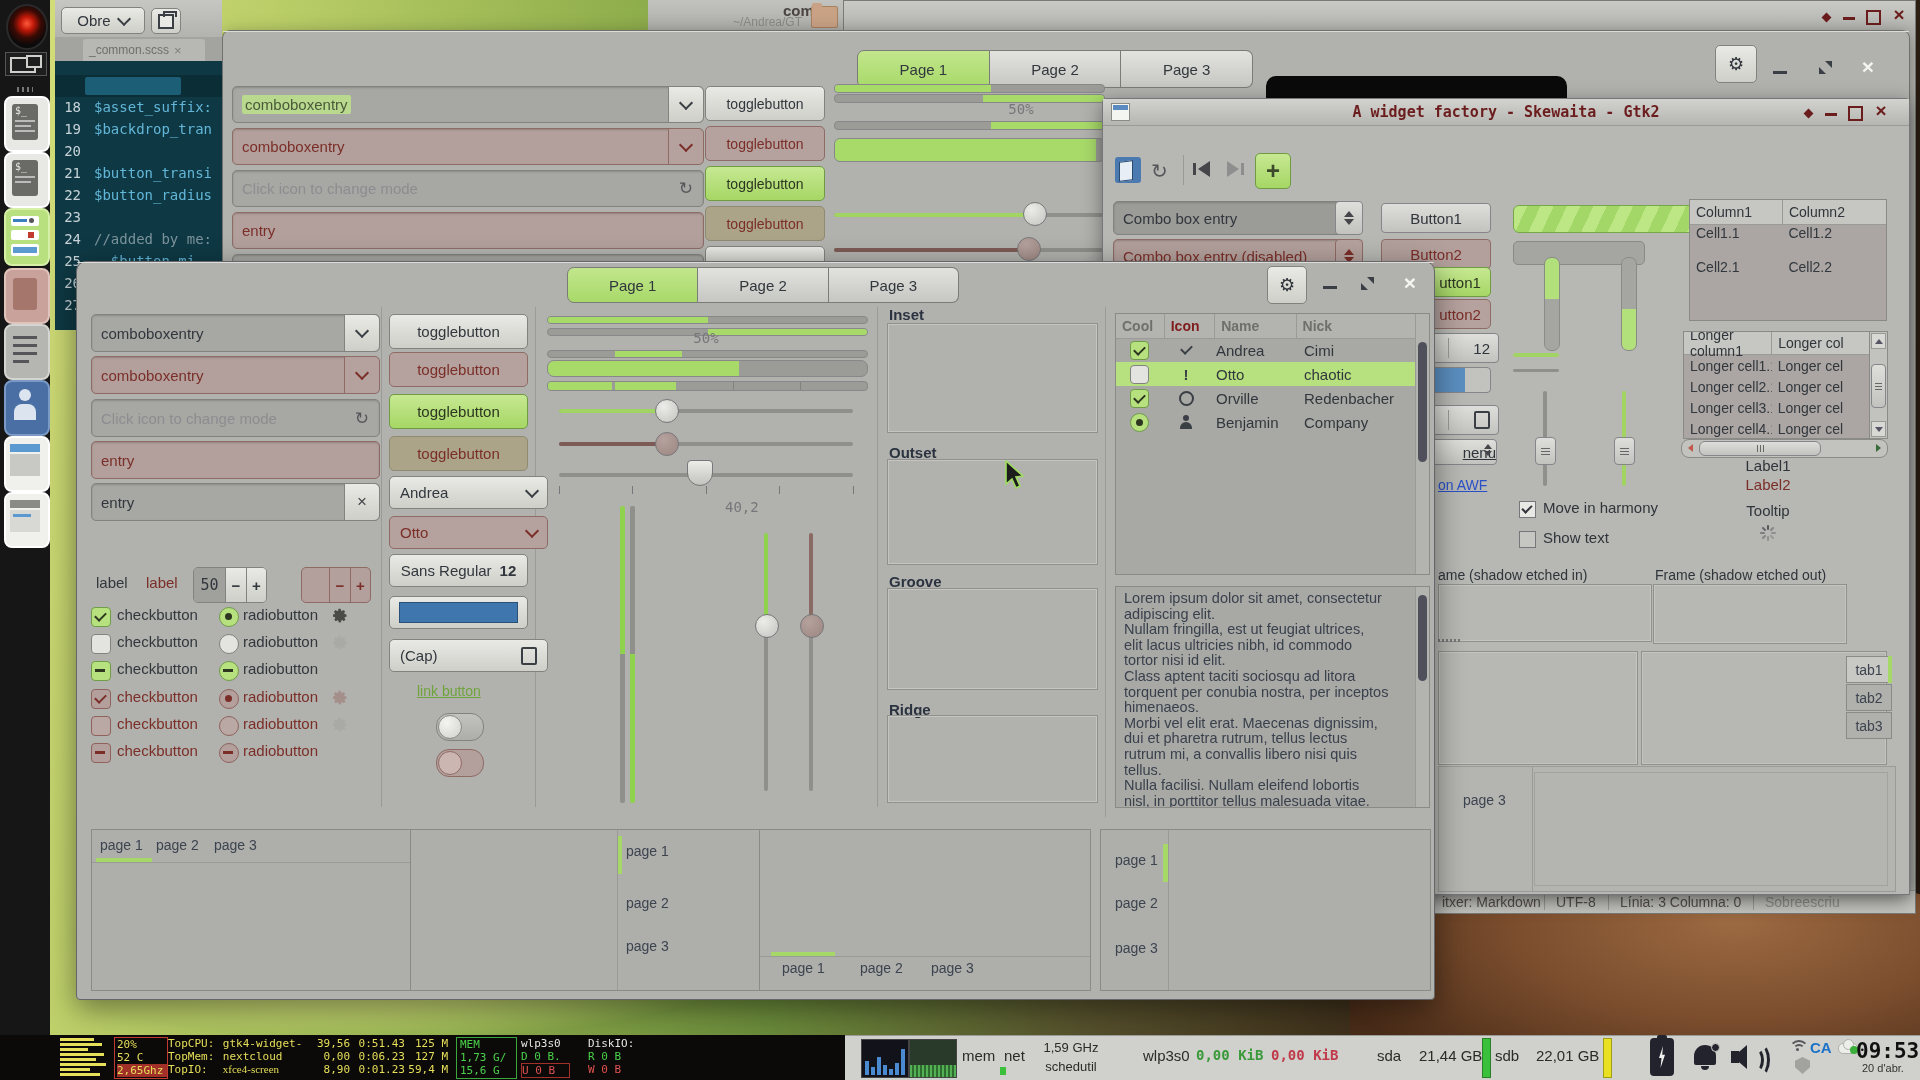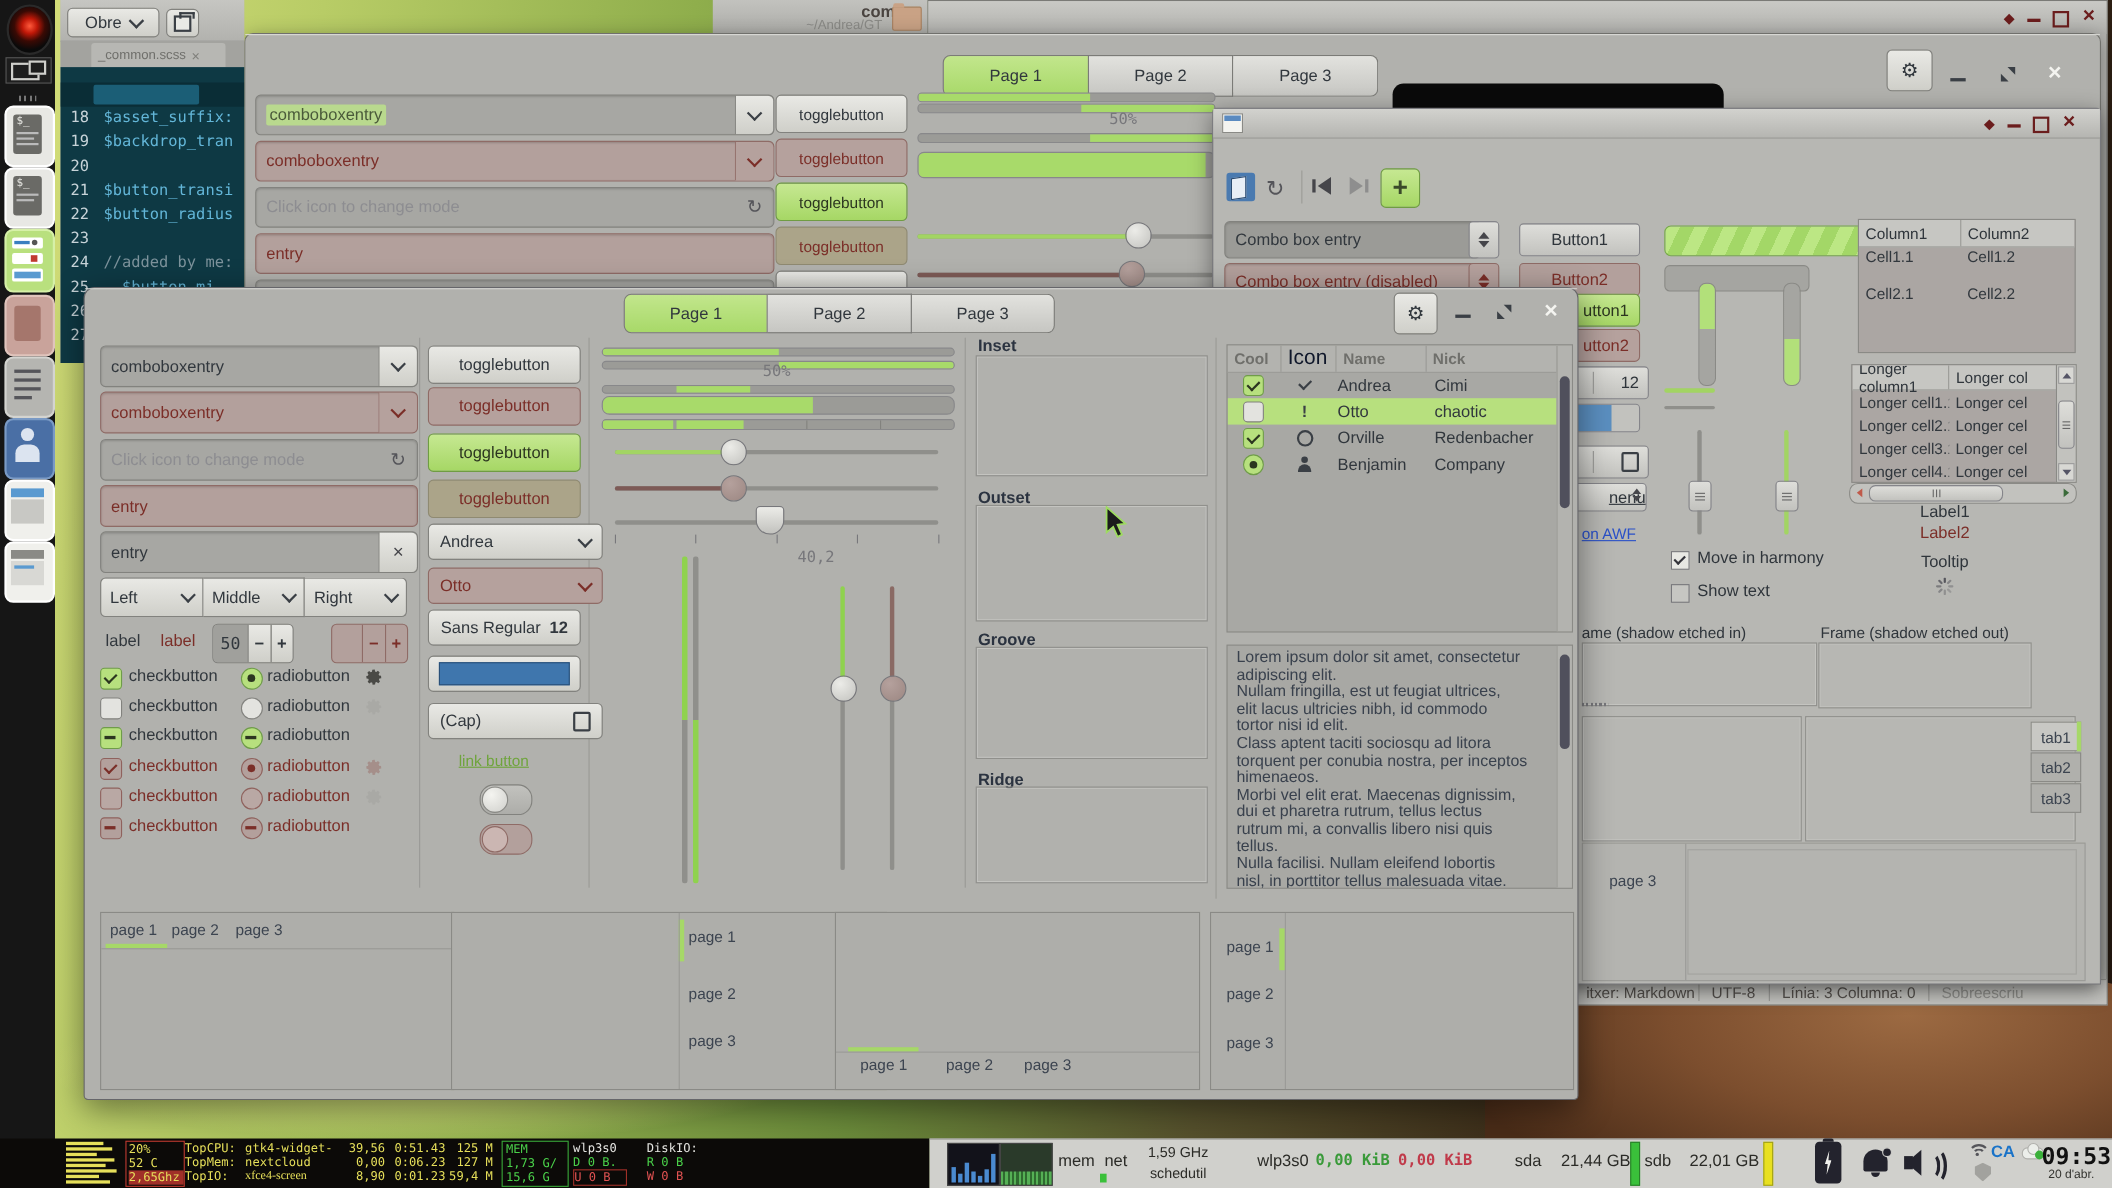--- a/index.html
+++ b/index.html
@@ -305,20 +305,21 @@
     </div>
   </div>
 
   <div class="abs" style="left:1266px;top:76px;width:301px;height:26px;background:#0a0a0a;border-radius:10px 10px 0 0;z-index:13;"></div>
 
   <div class="abs" style="left:1102px;top:98px;width:806px;height:795px;background:#b7b7b3;border:1px solid #76767a;border-radius:4px 4px 0 0;box-shadow:0 5px 20px rgba(0,0,0,.4);z-index:14;font-size:15px;">
     <div class="abs" style="left:0;top:0;right:0;height:26px;background:linear-gradient(#d2d2ce,#b5b5b1);border-bottom:1px solid #9a9a96;">
       <div class="abs" style="left:8px;top:4px;width:17px;height:16px;background:#f4f4f0;border:1px solid #8a8a86;">
         <div class="abs" style="left:1px;top:1px;right:1px;height:5px;background:#5a8ac0;"></div>
       </div>
+      <div class="abs titred" style="left:0;right:0;top:4px;text-align:center;font-size:15px;">A widget factory - Skewaita - Gtk2</div>
       <div class="winctl" style="right:96px;top:9px;width:10px;height:10px;">
           <div style="width:7px;height:7px;background:#6b1d1d;transform:rotate(45deg);"></div>
         </div>
       <div class="winctl" style="right:72px;top:14px;width:12px;height:3px;background:#6b1d1d;"></div>
       <div class="winctl" style="right:46px;top:7px;width:11px;height:11px;border:2px solid #6b1d1d;"></div>
       <div class="winctl" style="right:20px;top:3px;width:16px;height:18px;color:#6b1d1d;font-size:19px;font-weight:bold;">×</div>
     </div>
 
     <div class="abs" style="left:0;top:50px;right:0;height:44px;">
       <div class="abs" style="left:12px;top:8px;width:26px;height:26px;background:#4a7ab0;border-radius:3px;">
@@ -568,34 +569,20 @@
       <span class="ph">Click icon to change mode</span>
       <div class="abs" style="right:10px;top:8px;color:#55555a;font-size:17px;">↻</div>
     </div>
     <div class="entry dis abs" style="left:14px;top:179px;width:278px;height:36px;">
       <span>entry</span>
     </div>
     <div class="entry abs" style="left:14px;top:221px;width:278px;height:36px;">
       <span>entry</span>
       <div class="combo-arrowbox" style="font-size:17px;color:#45454a;">×</div>
     </div>
-    <div class="abs" style="left:14px;top:263px;width:279px;height:36px;display:flex;">
-      <div class="btn" style="width:93px;border-radius:5px 0 0 5px;justify-content:space-between;padding:0 8px;">
-        <span>Left</span>
-          <span class="chev"></span>
-      </div>
-      <div class="btn" style="width:93px;border-radius:0;border-left:none;justify-content:space-between;padding:0 8px;">
-        <span>Middle</span>
-          <span class="chev"></span>
-      </div>
-      <div class="btn" style="width:93px;border-radius:0 5px 5px 0;border-left:none;justify-content:space-between;padding:0 8px;">
-        <span>Right</span>
-          <span class="chev"></span>
-      </div>
-    </div>
     <div class="abs" style="left:19px;top:312px;">label</div>
     <div class="abs" style="left:69px;top:312px;color:#7b2e28;">label</div>
     <div class="abs" style="left:116px;top:305px;width:72px;height:34px;border:1px solid #82827e;border-radius:5px;display:flex;overflow:hidden;">
       <div style="width:32px;background:#a0a09c;display:flex;align-items:center;justify-content:center;font-family:'DejaVu Sans Mono',monospace;">50</div>
       <div style="width:20px;background:linear-gradient(#e9e9e5,#cfcfc9);border-left:1px solid #82827e;display:flex;align-items:center;justify-content:center;font-weight:bold;">−</div>
       <div style="width:20px;background:linear-gradient(#e9e9e5,#cfcfc9);border-left:1px solid #82827e;display:flex;align-items:center;justify-content:center;font-weight:bold;">+</div>
     </div>
     <div class="abs" style="left:224px;top:305px;width:68px;height:34px;border:1px solid #8f6b66;border-radius:5px;display:flex;overflow:hidden;background:#b3a09c;">
       <div style="width:28px;"></div>
       <div style="width:20px;border-left:1px solid #8f6b66;display:flex;align-items:center;justify-content:center;font-weight:bold;color:#7b2e28;">−</div>
@@ -754,21 +741,21 @@
     <div class="framelabel" style="left:812px;top:182px;">Outset</div>
     <div class="framebox" style="left:810px;top:197px;width:209px;height:104px;"></div>
     <div class="framelabel" style="left:812px;top:311px;">Groove</div>
     <div class="framebox" style="left:810px;top:326px;width:209px;height:100px;"></div>
     <div class="framelabel" style="left:812px;top:439px;">Ridge</div>
     <div class="framebox" style="left:810px;top:453px;width:209px;height:86px;"></div>
 
     <div class="abs" style="left:1038px;top:51px;width:313px;height:260px;border:1px solid #8a8a86;background:#a8a8a4;overflow:hidden;">
       <div id="tree-head" class="abs" style="left:0;top:0;right:13px;height:24px;background:#b3b3af;border-bottom:1px solid #9a9a96;display:flex;">
           <div style="width: 46px; border-right: 1px solid rgb(154, 154, 150); display: flex; align-items: center; padding-left: 6px; color: rgb(111, 111, 107); font-weight: bold; font-size: 14px;">Cool</div>
-          <div style="width: 48px; border-right: 1px solid rgb(154, 154, 150); display: flex; align-items: center; padding-left: 6px; color: #0f172a; font-weight: normal; font-size: 19px;">Icon</div>
+          <div style="width: 48px; border-right: 1px solid rgb(154, 154, 150); display: flex; align-items: center; padding-left: 6px; color: #7f1d1d; font-weight: bold; font-size: 14px;">Icon</div>
           <div style="width: 82px; border-right: 1px solid rgb(154, 154, 150); display: flex; align-items: center; padding-left: 6px; color: rgb(111, 111, 107); font-weight: bold; font-size: 14px;">Name</div>
           <div style="width: 124px; border-right: 1px solid rgb(154, 154, 150); display: flex; align-items: center; padding-left: 6px; color: rgb(111, 111, 107); font-weight: bold; font-size: 14px;">Nick</div>
         </div>
       <div id="tree-rows" class="abs" style="left:0;top:24px;right:13px;">
           <div style="display: flex; height: 24px; align-items: center;">
             <div style="width: 46px; display: flex; justify-content: center; position: relative; height: 24px;">
               <div class="check " style="position: relative; margin-top: 3px; width: 17px; height: 17px;">
                 <div class="mark-check"></div>
               </div>
             </div>

